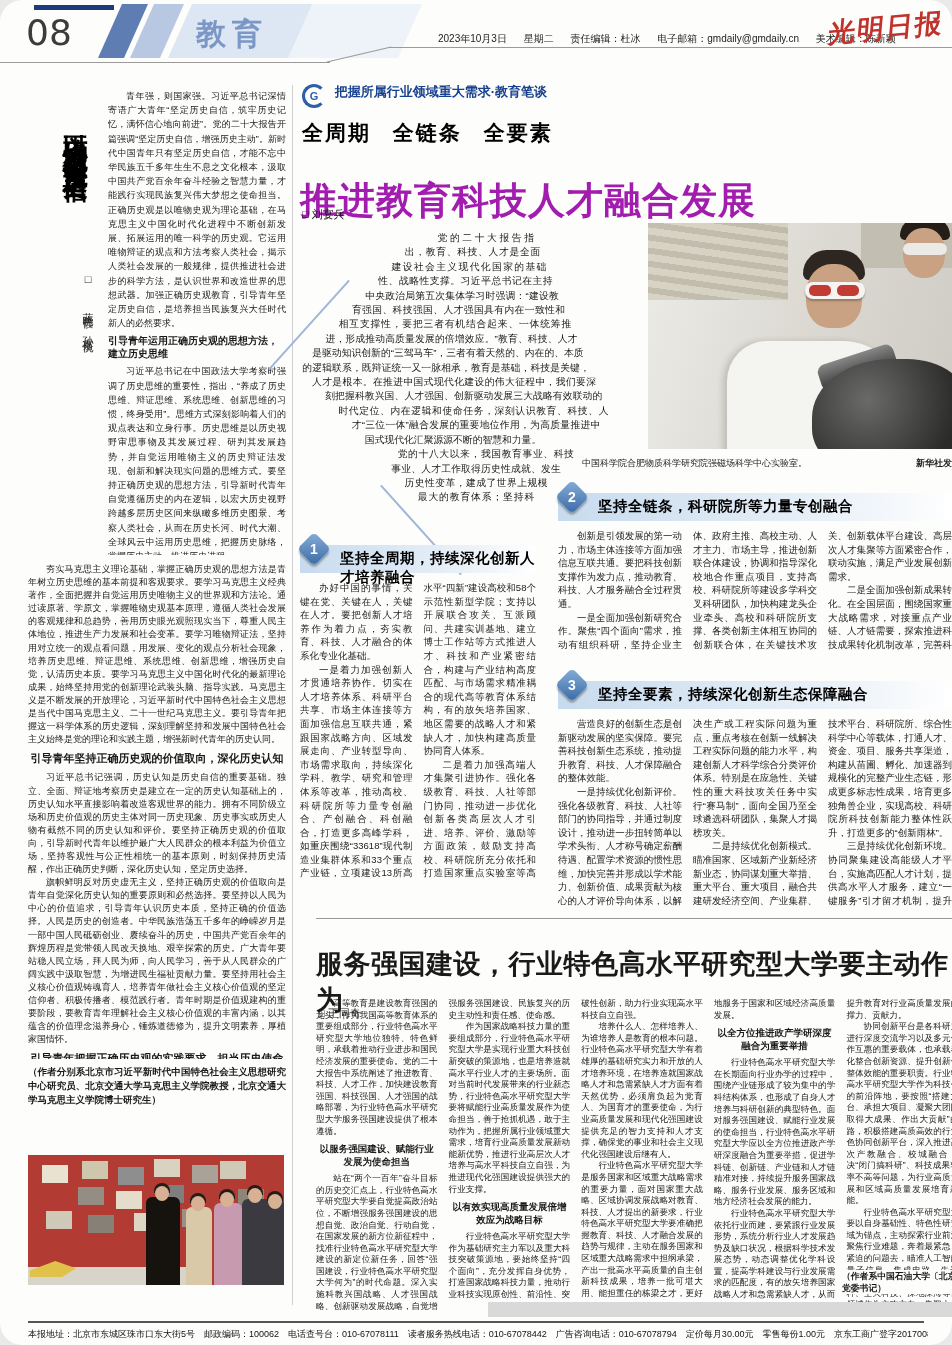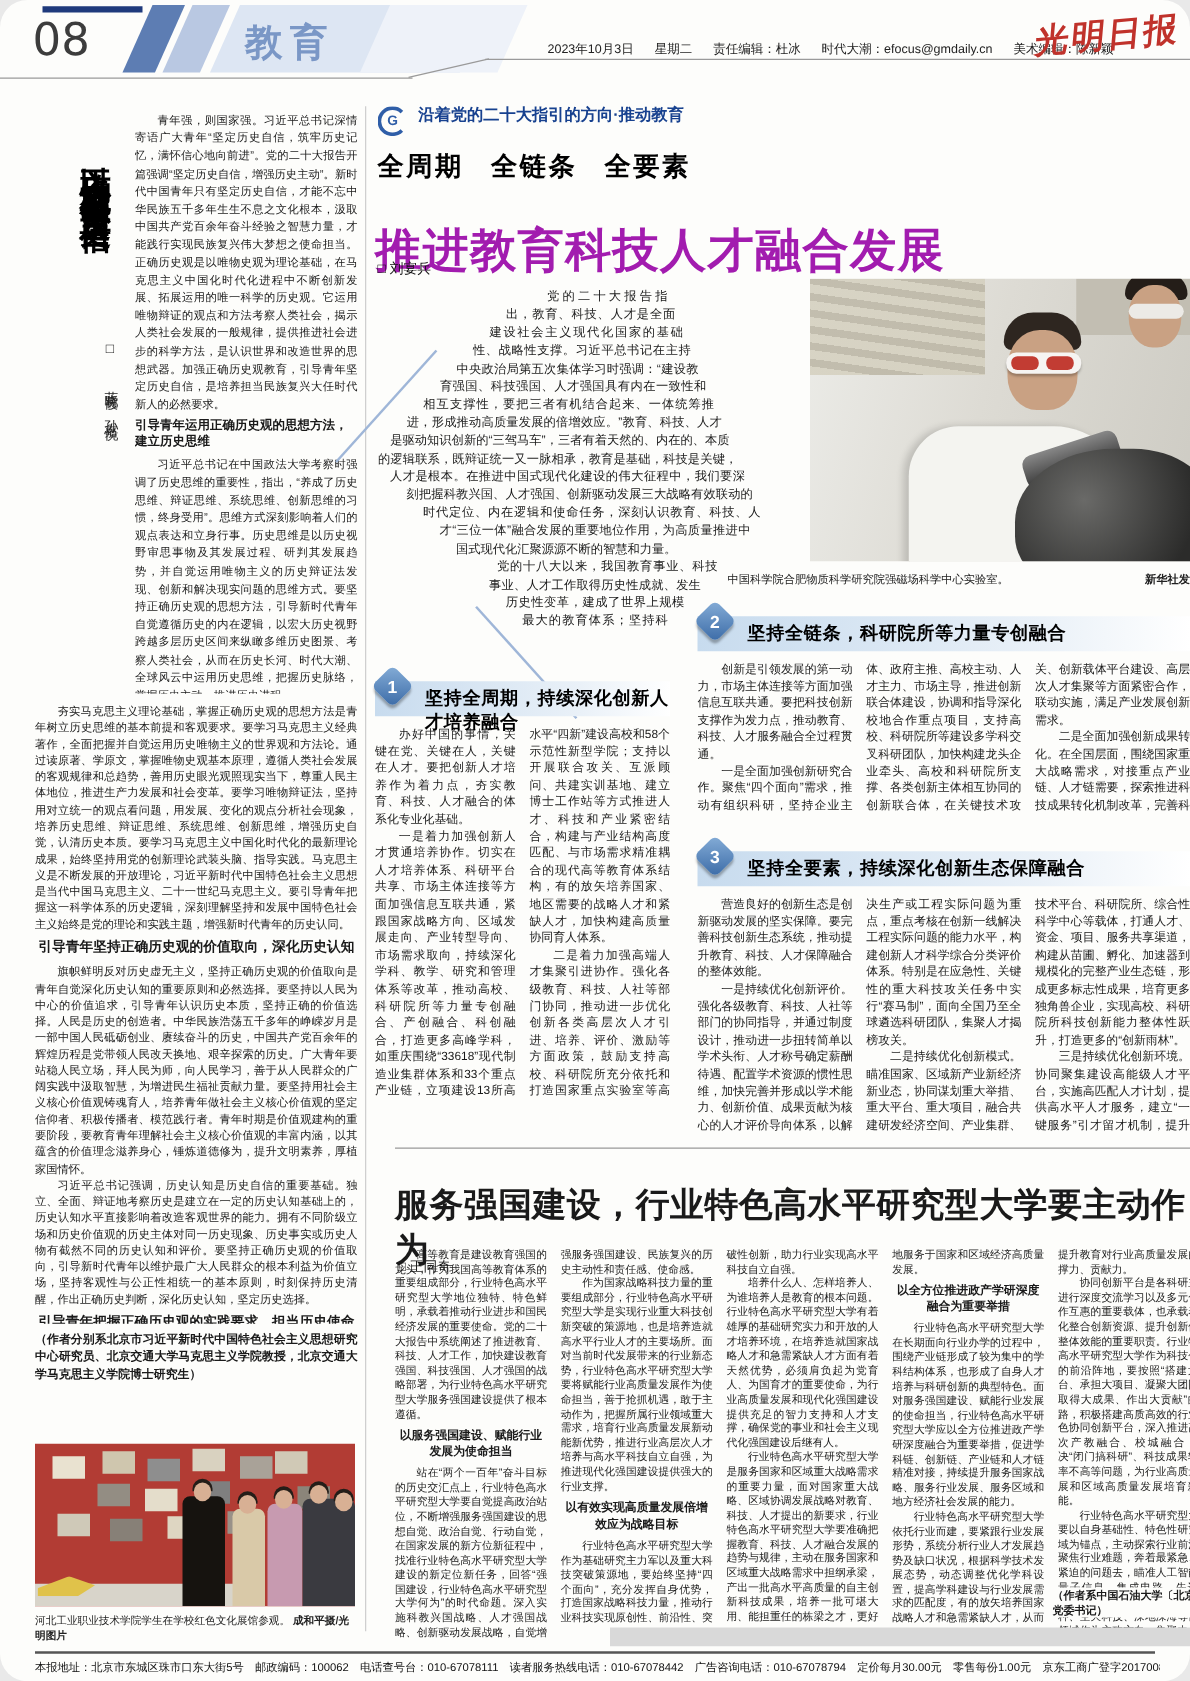--- a/index.html
+++ b/index.html
@@ -123,41 +123,41 @@
   <div class="pagenum">08</div>
   <div class="stripe s1"></div>
   <div class="stripe s2"></div>
   <div class="stripe s3"></div>
   <div class="stripe s4"></div>
   <div class="section-name">教育</div>
   <div class="dateline">
     <span>2023年10月3日</span>
     <span>星期二</span>
     <span>责任编辑：杜冰</span>
-    <span>时代大潮：efocus@gmdaily.cn</span>
+    <span>电子邮箱：gmdaily@gmdaily.cn</span>
     <span>美术编辑：陈新颖</span>
   </div>
   <div class="masthead">光明日报</div>
   <div class="header-rule"></div>
   <div class="header-rule2"></div>
   <div class="header-rule3"></div>
 
   <aside class="left-art">
     <h2 class="la-title">以正确历史观引领青年坚定历史自信</h2>
     <div class="la-authors">□ 蓝晓霞  孙嘉悦</div>
     <div class="la-top">
         <p class="para">青年强，则国家强。习近平总书记深情寄语广大青年“坚定历史自信，筑牢历史记忆，满怀信心地向前进”。党的二十大报告开篇强调“坚定历史自信，增强历史主动”。新时代中国青年只有坚定历史自信，才能不忘中华民族五千多年生生不息之文化根本，汲取中国共产党百余年奋斗经验之智慧力量，才能践行实现民族复兴伟大梦想之使命担当。正确历史观是以唯物史观为理论基础，在马克思主义中国化时代化进程中不断创新发展、拓展运用的唯一科学的历史观。它运用唯物辩证的观点和方法考察人类社会，揭示人类社会发展的一般规律，提供推进社会进步的科学方法，是认识世界和改造世界的思想武器。加强正确历史观教育，引导青年坚定历史自信，是培养担当民族复兴大任时代新人的必然要求。</p>
         <h4 class="col-subhead">引导青年运用正确历史观的思想方法，建立历史思维</h4>
         <p class="para">习近平总书记在中国政法大学考察时强调了历史思维的重要性，指出，“养成了历史思维、辩证思维、系统思维、创新思维的习惯，终身受用”。思维方式深刻影响着人们的观点表达和立身行事。历史思维是以历史视野审思事物及其发展过程、研判其发展趋势，并自觉运用唯物主义的历史辩证法发现、创新和解决现实问题的思维方式。要坚持正确历史观的思想方法，引导新时代青年自觉遵循历史的内在逻辑，以宏大历史视野跨越多层历史区间来纵瞰多维历史图景、考察人类社会，从而在历史长河、时代大潮、全球风云中运用历史思维，把握历史脉络，掌握历史主动，推进历史进程。</p>
       </div>
     <div class="la-bottom">
         <p class="para">夯实马克思主义理论基础，掌握正确历史观的思想方法是青年树立历史思维的基本前提和客观要求。要学习马克思主义经典著作，全面把握并自觉运用历史唯物主义的世界观和方法论。通过读原著、学原文，掌握唯物史观基本原理，遵循人类社会发展的客观规律和总趋势，善用历史眼光观照现实当下，尊重人民主体地位，推进生产力发展和社会变革。要学习唯物辩证法，坚持用对立统一的观点看问题，用发展、变化的观点分析社会现象，培养历史思维、辩证思维、系统思维、创新思维，增强历史自觉，认清历史本质。要学习马克思主义中国化时代化的最新理论成果，始终坚持用党的创新理论武装头脑、指导实践。马克思主义是不断发展的开放理论，习近平新时代中国特色社会主义思想是当代中国马克思主义、二十一世纪马克思主义。要引导青年把握这一科学体系的历史逻辑，深刻理解坚持和发展中国特色社会主义始终是党的理论和实践主题，增强新时代青年的历史认同。</p>
         <h4 class="col-subhead">引导青年坚持正确历史观的价值取向，深化历史认知</h4>
+        <p class="para">习近平总书记强调，历史认知是历史自信的重要基础。独立、全面、辩证地考察历史是建立在一定的历史认知基础上的，历史认知水平直接影响着改造客观世界的能力。拥有不同阶级立场和历史价值观的历史主体对同一历史现象、历史事实或历史人物有截然不同的历史认知和评价。要坚持正确历史观的价值取向，引导新时代青年以维护最广大人民群众的根本利益为价值立场，坚持客观性与公正性相统一的基本原则，时刻保持历史清醒，作出正确历史判断，深化历史认知，坚定历史选择。</p>
         <p class="para">旗帜鲜明反对历史虚无主义，坚持正确历史观的价值取向是青年自觉深化历史认知的重要原则和必然选择。要坚持以人民为中心的价值追求，引导青年认识历史本质，坚持正确的价值选择。人民是历史的创造者。中华民族浩荡五千多年的峥嵘岁月是一部中国人民砥砺创业、赓续奋斗的历史，中国共产党百余年的辉煌历程是党带领人民改天换地、艰辛探索的历史。广大青年要站稳人民立场，拜人民为师，向人民学习，善于从人民群众的广阔实践中汲取智慧，为增进民生福祉贡献力量。要坚持用社会主义核心价值观铸魂育人，培养青年做社会主义核心价值观的坚定信仰者、积极传播者、模范践行者。青年时期是价值观建构的重要阶段，要教育青年理解社会主义核心价值观的丰富内涵，以其蕴含的价值理念滋养身心，锤炼道德修为，提升文明素养，厚植家国情怀。</p>
-        <p class="para">习近平总书记强调，历史认知是历史自信的重要基础。独立、全面、辩证地考察历史是建立在一定的历史认知基础上的，历史认知水平直接影响着改造客观世界的能力。拥有不同阶级立场和历史价值观的历史主体对同一历史现象、历史事实或历史人物有截然不同的历史认知和评价。要坚持正确历史观的价值取向，引导新时代青年以维护最广大人民群众的根本利益为价值立场，坚持客观性与公正性相统一的基本原则，时刻保持历史清醒，作出正确历史判断，深化历史认知，坚定历史选择。</p>
         <h4 class="col-subhead">引导青年把握正确历史观的实践要求，担当历史使命</h4>
       </div>
     <div class="la-attrib">（作者分别系北京市习近平新时代中国特色社会主义思想研究中心研究员、北京交通大学马克思主义学院教授，北京交通大学马克思主义学院博士研究生）</div>
     <div class="la-photo">
       <div class="lp-frames"></div>
       <div class="lp-floor"></div>
       <div class="lp-emblem"></div>
       <div class="lp-person" style="left:118px;top:42px;width:34px;height:88px;background:#16130f;"></div>
       <div class="lp-hair" style="left:126px;top:28px;"></div>
       <div class="lp-head" style="left:127px;top:31px;"></div>
@@ -166,32 +166,28 @@
       <div class="lp-head" style="left:163px;top:41px;"></div>
       <div class="lp-person" style="left:186px;top:48px;width:28px;height:82px;background:#c79ab0;"></div>
       <div class="lp-hair" style="left:191px;top:34px;"></div>
       <div class="lp-head" style="left:192px;top:37px;"></div>
       <div class="lp-person" style="left:214px;top:44px;width:42px;height:86px;background:#3a3a40;"></div>
       <div class="lp-hair" style="left:219px;top:30px;"></div>
       <div class="lp-head" style="left:220px;top:33px;"></div>
       <div class="lp-hair" style="left:239px;top:36px;"></div>
       <div class="lp-head" style="left:240px;top:39px;"></div>
     </div>
-    <div class="la-caption">
-      <span>河北工业职业技术学院学生在学校红色文化展馆参观。</span>
-      <b>成和平摄/光明图片</b>
-    </div>
   </aside>
 
   <div class="v-rule"></div>
 
   <section class="main-art">
     <div class="series">
       <span class="g-logo">G</span>
-      <span>沿着党的二十大指引的方向·推动教育</span>
+      <span>把握所属行业领域重大需求·教育笔谈</span>
     </div>
     <div class="kicker">全周期  全链条  全要素</div>
     <h1 class="headline">推进教育科技人才融合发展</h1>
     <div class="m-author">□ 刘宴兵</div>
 
     <div class="intro">
       <div class="pinch-l"></div>
       <div class="pinch-r"></div>
       <div>
           <p class="para">党的二十大报告指出，教育、科技、人才是全面建设社会主义现代化国家的基础性、战略性支撑。习近平总书记在主持中央政治局第五次集体学习时强调：“建设教育强国、科技强国、人才强国具有内在一致性和相互支撑性，要把三者有机结合起来、一体统筹推进，形成推动高质量发展的倍增效应。”教育、科技、人才是驱动知识创新的“三驾马车”，三者有着天然的、内在的、本质的逻辑联系，既辩证统一又一脉相承，教育是基础，科技是关键，人才是根本。在推进中国式现代化建设的伟大征程中，我们要深刻把握科教兴国、人才强国、创新驱动发展三大战略有效联动的时代定位、内在逻辑和使命任务，深刻认识教育、科技、人才“三位一体”融合发展的重要地位作用，为高质量推进中国式现代化汇聚源源不断的智慧和力量。</p>

